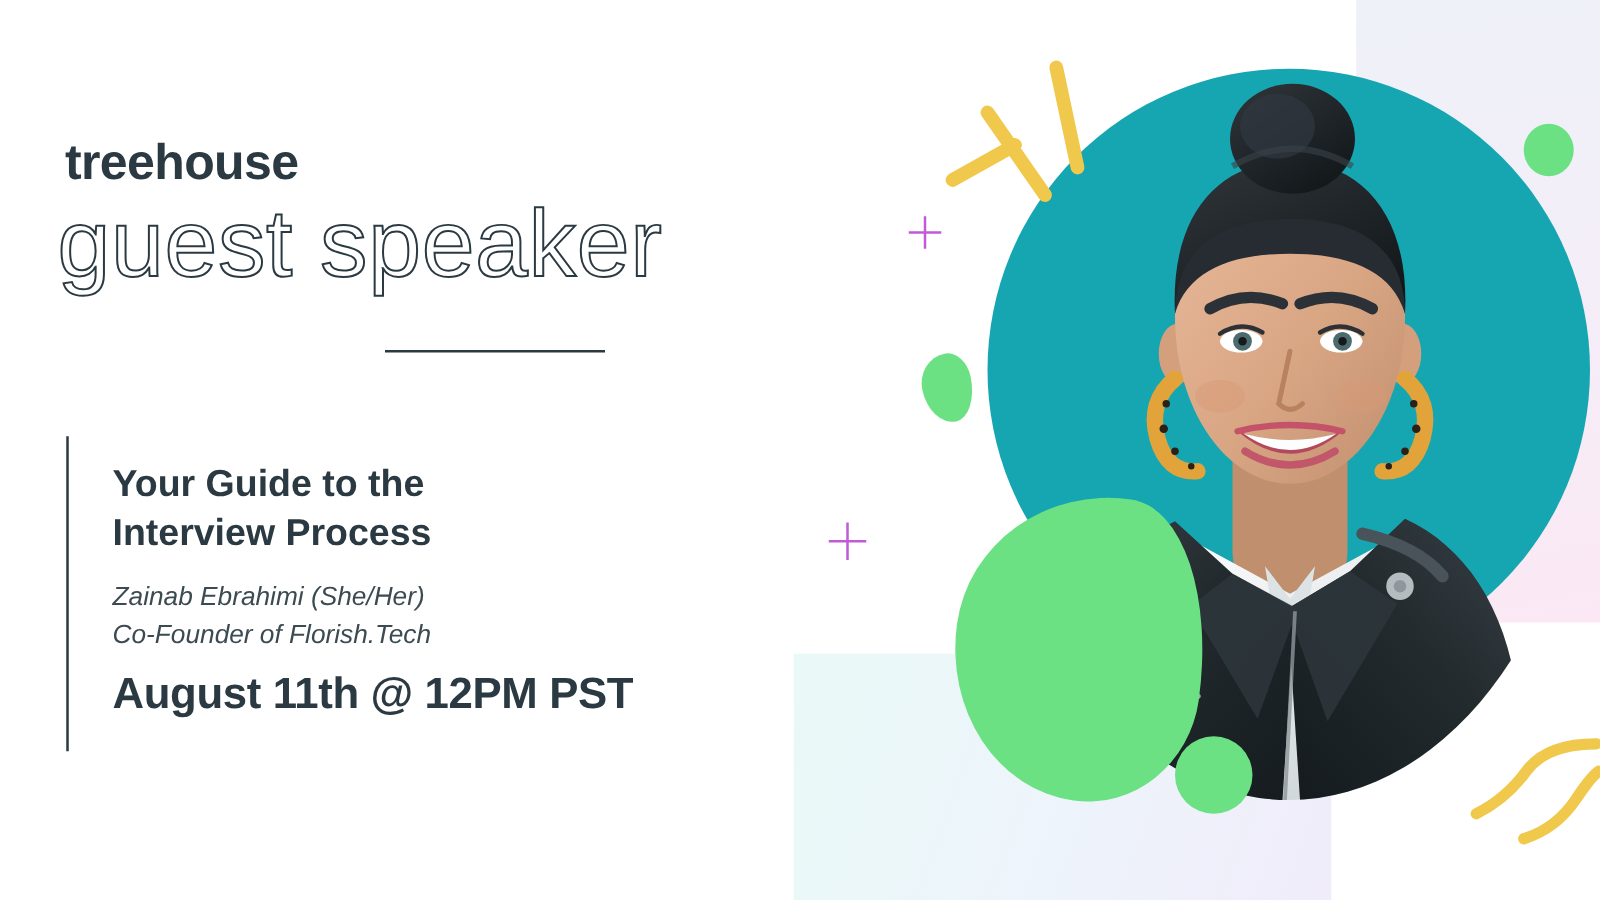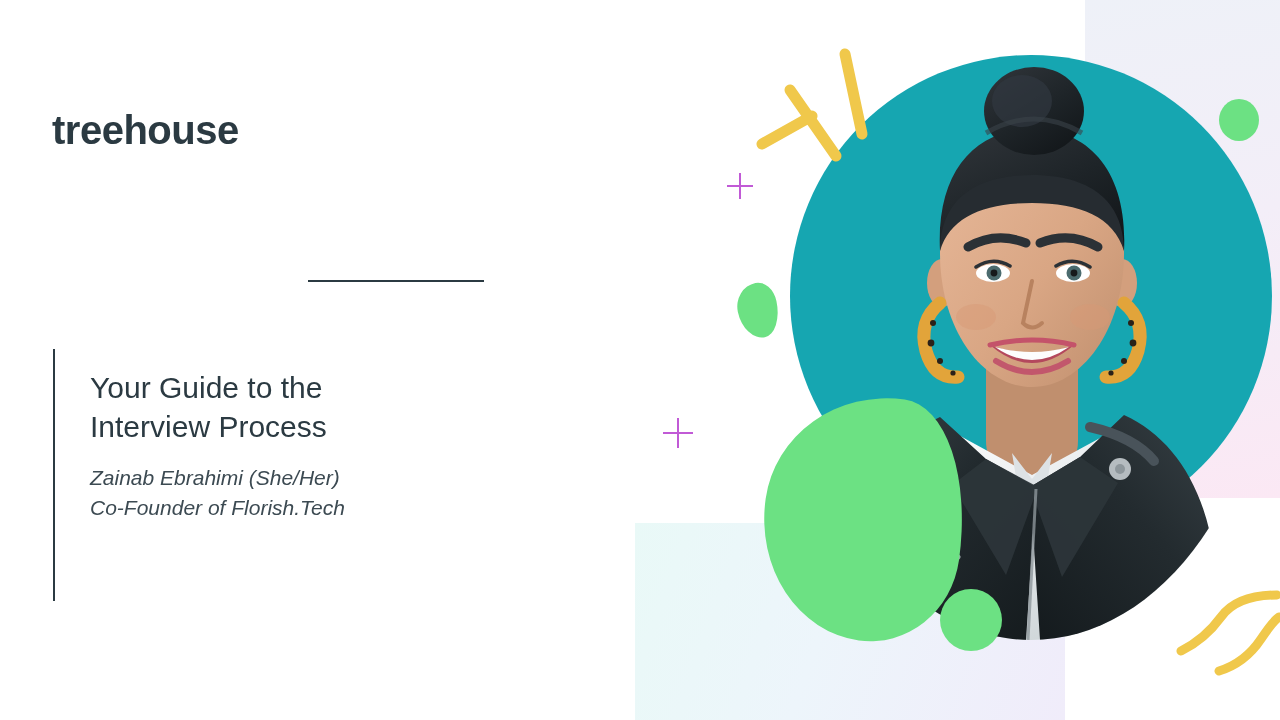--- a/index.html
+++ b/index.html
@@ -150,21 +150,21 @@
     width: 1.6px; height: 252px;
     background: #2b3a42;
   }
   #talk-block {
     position: absolute;
     left: 90px; top: 368px;
     width: 560px;
   }
   #talk-title {
     font-size: 30px;
-    font-weight: 400;
+    font-weight: 700;
     line-height: 1.3;
     color: #2b3a42;
     margin: 0;
     white-space: pre-line;
   }
   .speaker-line {
     font-size: 21px;
     font-weight: 400;
     line-height: 1.43;
     color: #3c4a52;
@@ -317,27 +317,29 @@
         <path d="M6 66 q24 -12 40 -34 q16 -22 56 -22"></path>
         <path d="M44 86 q26 -8 42 -32 q12 -18 18 -22"></path>
       </g>
     </svg>
   </div>
 
   <div id="content">
 
     <div id="brand">treehouse</div>
 
+    <div id="headline-outline">guest speaker</div>
 
     <div id="series-rule"></div>
 
     <div id="left-rule"></div>
 
     <div id="talk-block">
       <div id="talk-title">Your Guide to the
 Interview Process</div>
       <div class="speaker-line" id="speaker-name">Zainab Ebrahimi (She/Her)</div>
       <div class="speaker-line" id="speaker-role">Co-Founder of Florish.Tech</div>
+      <div id="datetime">August 11th @ 12PM PST</div>
     </div>
 
   </div>
 
 </div>
 
 </body></html>

